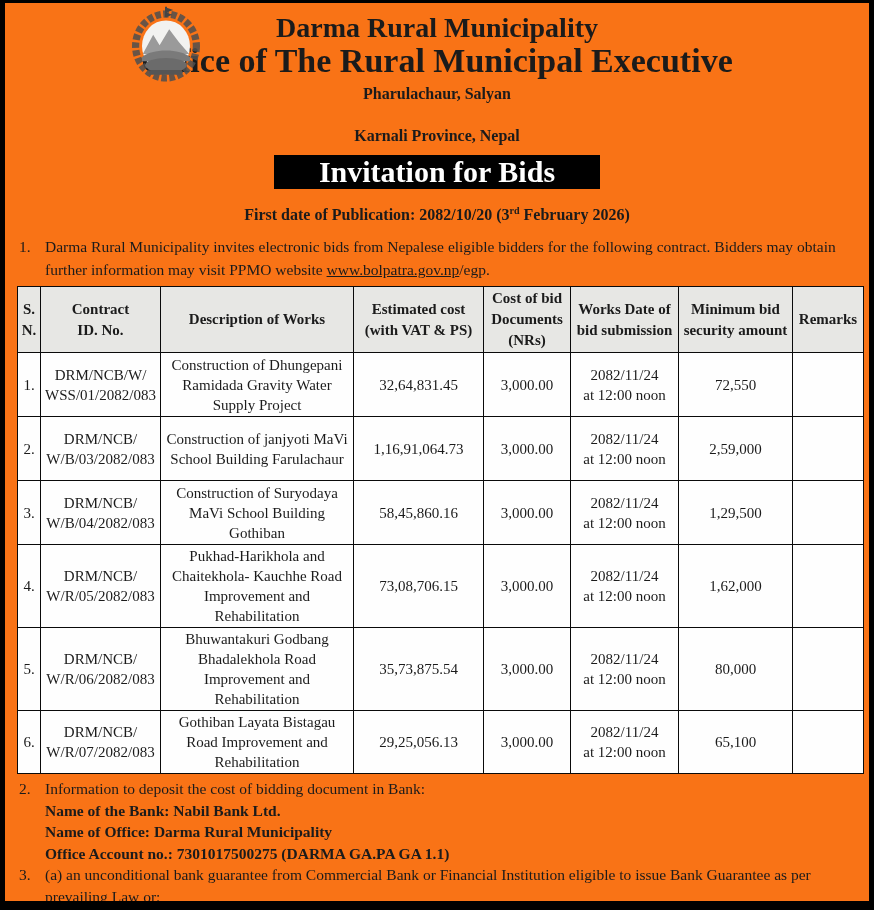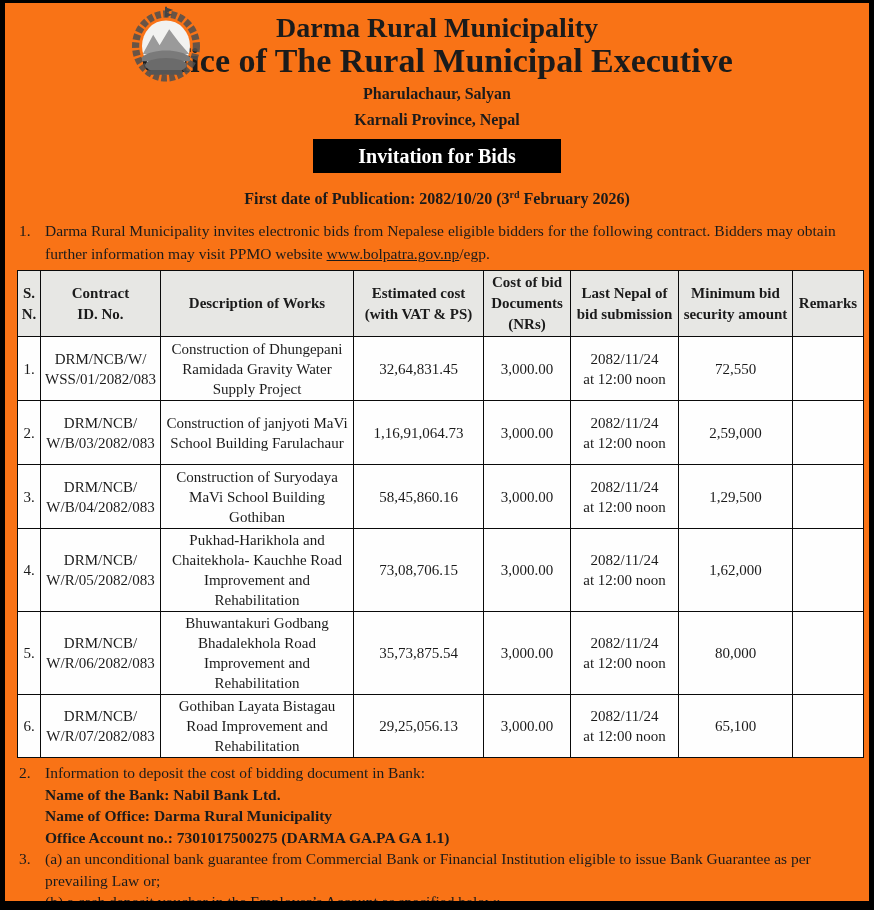--- a/index.html
+++ b/index.html
@@ -21,26 +21,26 @@
   }
   
   .header { position: relative; text-align: center; padding-top: 9px; }
   .logo {
     position: absolute; left: 121px; top: 2px;
     width: 80px; height: 82px;
   }
   .org-name   { font-size: 28px; line-height: 31px; font-weight: bold; margin: 0; }
   .office-name{ font-size: 34px; line-height: 30px; font-weight: bold; margin: 3px 0 0 0; }
   .addr       { font-size: 16px; line-height: 20px; font-weight: bold; margin-top: 8px; }
-  .addr + .addr { margin-top: 6px; }
+  .addr + .addr { margin-top: 22px; }
   .banner-wrap{ margin-top: 9px; }
   .banner {
     display: inline-block;
     background: #000000; color: #ffffff;
-    font-size: 20px; line-height: 34px; font-weight: bold;
+    font-size: 30px; line-height: 34px; font-weight: bold;
     padding: 0 45px;
   }
   .pub-line { margin-top: 8px; font-size: 16px; line-height: 27px; font-weight: bold; }
   .pub-line sup { font-size: 10px; }
   
   .para {
     position: relative;
     margin: 7px 10px 0 0;
     padding-left: 40px; padding-right: 8px;
     font-size: 15.5px; line-height: 23px;
@@ -129,21 +129,21 @@
         <th>S.
 N.</th>
         <th>Contract
 ID. No.</th>
         <th>Description of Works</th>
         <th>Estimated cost
 (with  VAT &amp; PS)</th>
         <th>Cost of bid
 Documents
 (NRs)</th>
-        <th>Last Nepal of
+        <th>Works Date of
 bid submission</th>
         <th>Minimum bid
 security amount</th>
         <th>Remarks</th>
       </tr>
     </thead>
     <tbody>
       <tr>
         <td>1.</td>
         <td>DRM/NCB/W/

